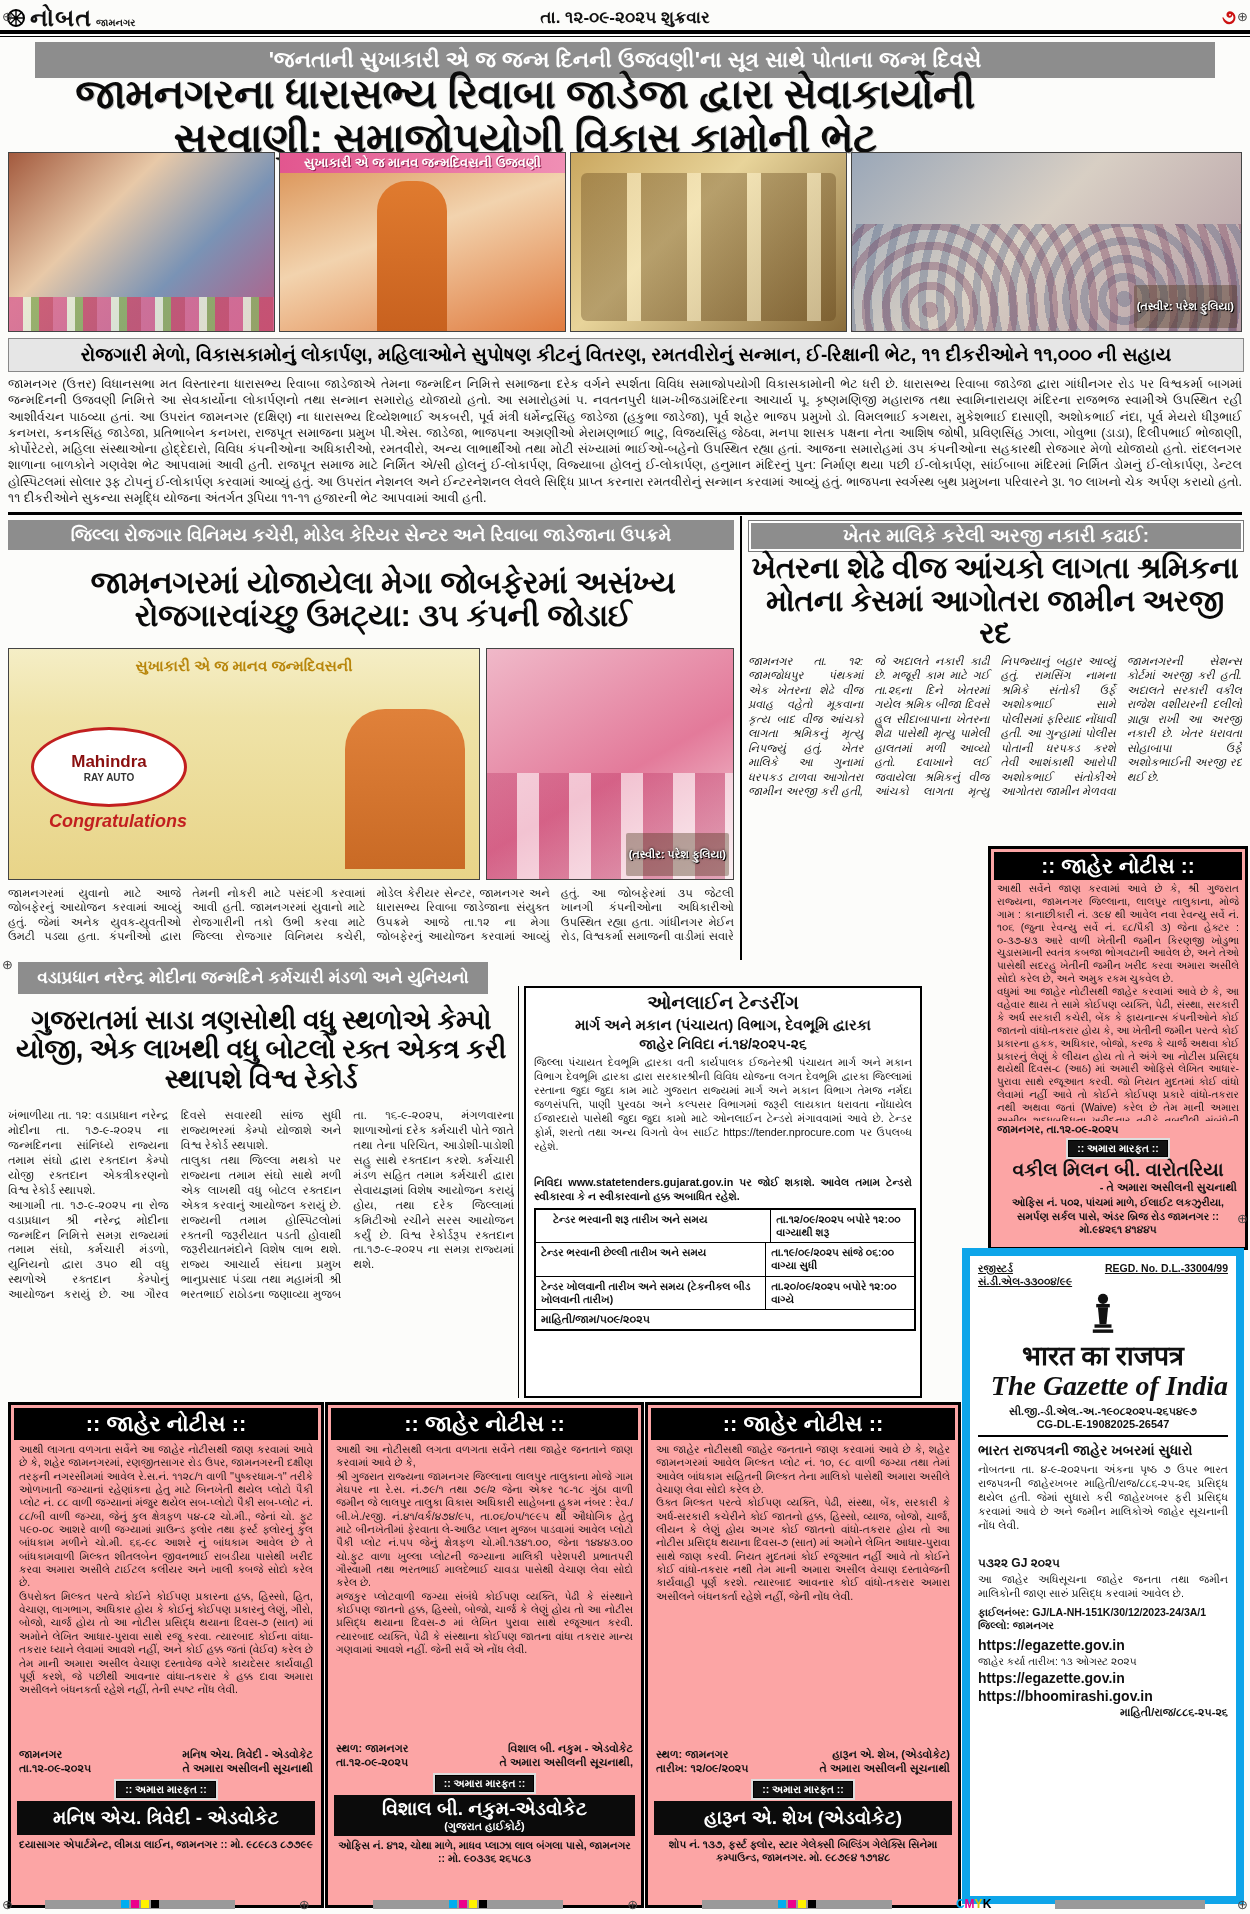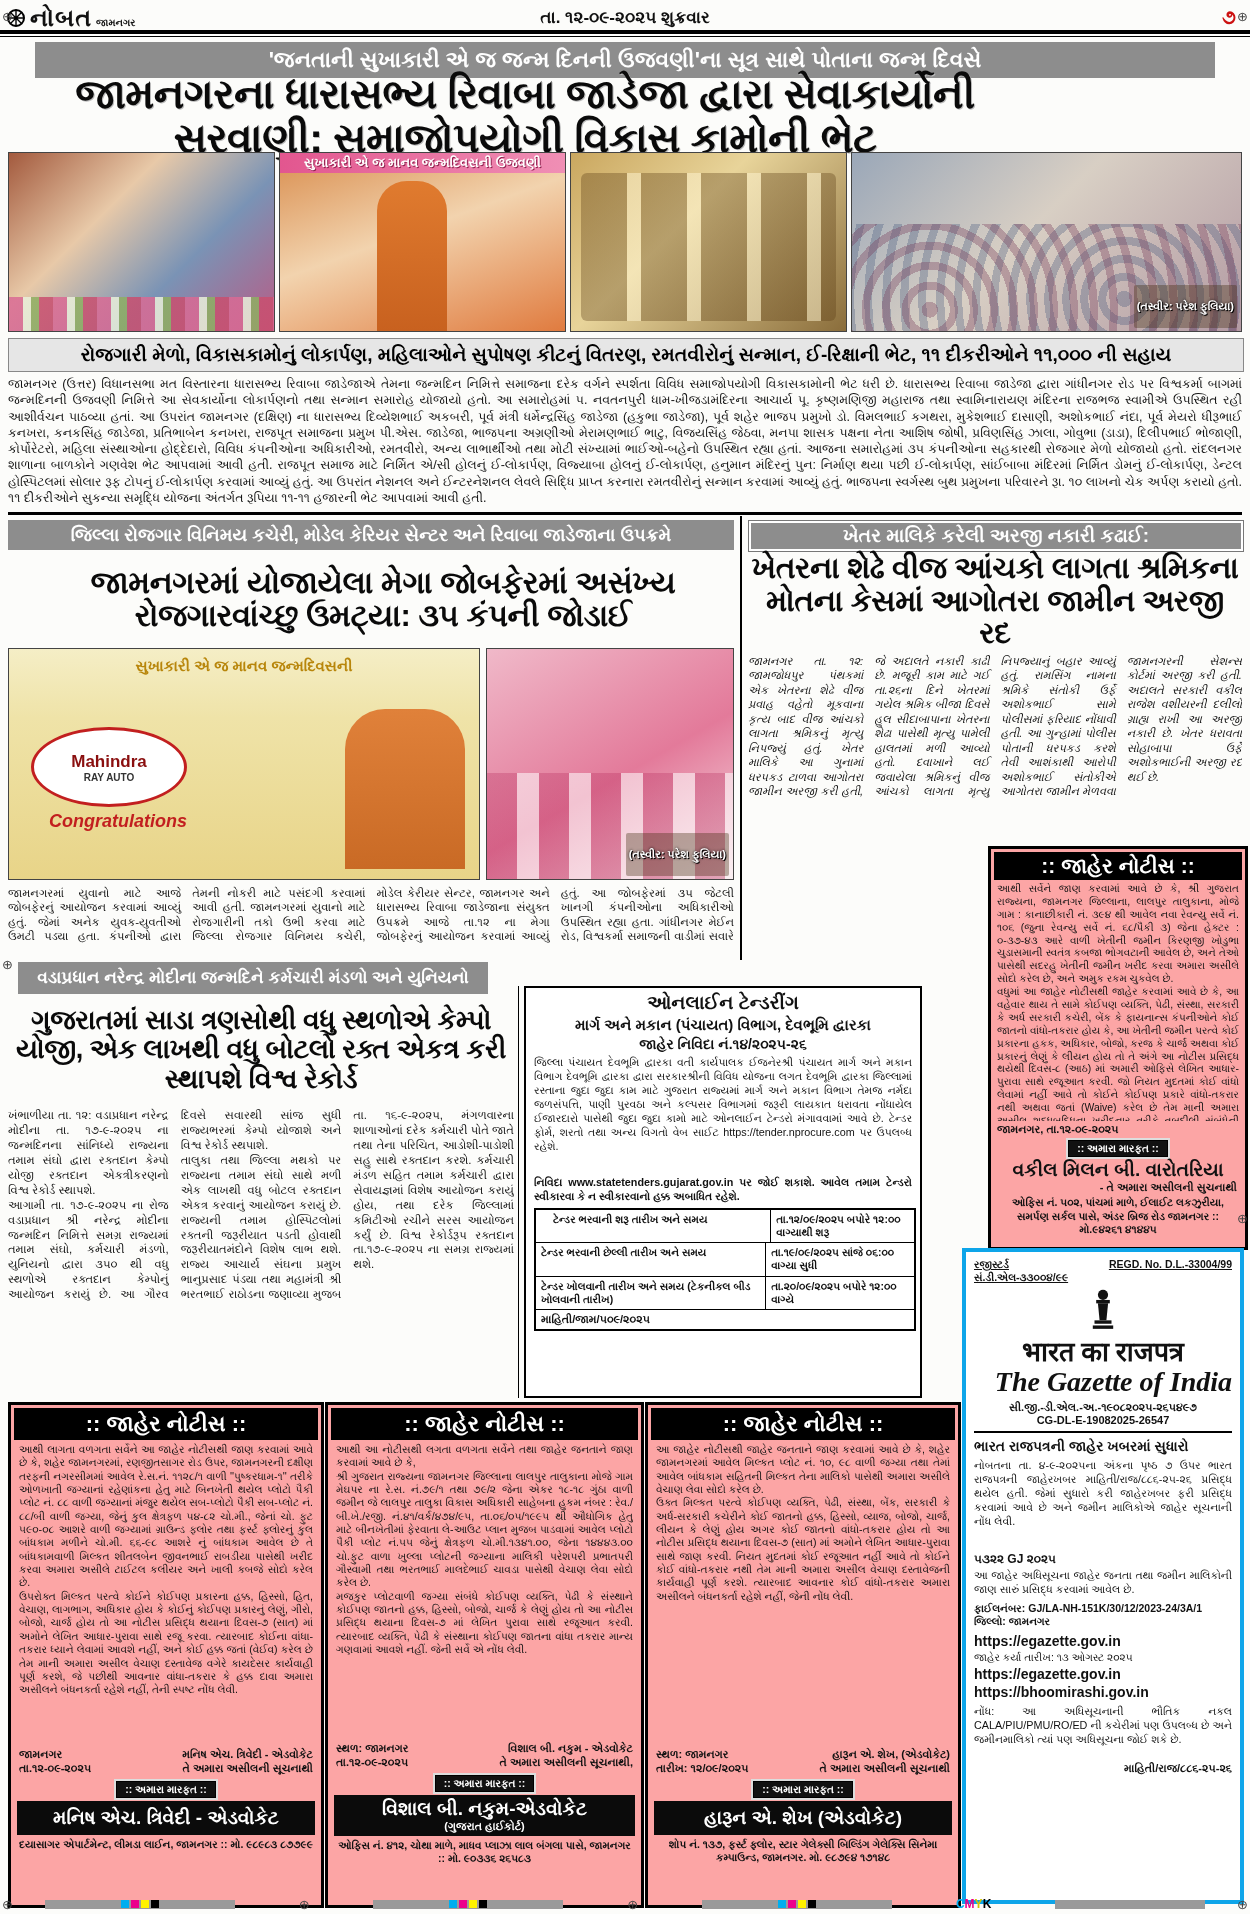--- a/index.html
+++ b/index.html
@@ -145,21 +145,21 @@
       <div class="row">
         <div class="c1">ટેન્ડર ખોલવાની તારીખ અને સમય (ટેકનીકલ બીડ ખોલવાની તારીખ)</div>
         <div class="c2">તા.૨૦/૦૯/૨૦૨૫ બપોરે ૧૨:૦૦ વાગ્યે</div>
       </div>
       <div class="row">
         <div style="padding:3px 5px;font-weight:bold;font-size:11px;">માહિતી/જામ/૫૦૯/૨૦૨૫</div>
       </div>
     </div>
   </div>
 
-  <div class="abs" style="left:962px;top:1248px;width:282px;height:656px;border:4px solid #0ea5e9;background:#fff;padding:6px 8px;box-sizing:border-box;">
+  <div class="abs" style="left:962px;top:1248px;width:282px;height:656px;border:8px solid #0ea5e9;background:#fff;padding:6px 8px;box-sizing:border-box;">
     <div style="display:flex;justify-content:space-between;font-size:10.5px;font-weight:bold;">
       <span style="text-decoration:underline;max-width:46%;">રજીસ્ટર્ડ સં.ડી.એલ-૩૩૦૦૪/૯૯</span>
       <span style="text-decoration:underline;">REGD. No. D.L.-33004/99</span>
     </div>
     <div style="text-align:center;margin-top:4px;">
       <svg viewBox="0 0 40 54" width="34" height="46">
           <g fill="#111">
             <circle cx="20" cy="8" r="6"></circle>
             <rect x="12" y="14" width="16" height="4"></rect>
             <path d="M14 18h12l-2 20h-8z"></path>
@@ -176,21 +176,20 @@
     <div style="text-align:left;font-size:14px;font-weight:900;">ભારત રાજપત્રની જાહેર ખબરમાં સુધારો</div>
     <div class="bodytxt" style="font-size:10.8px;height:92px;margin-top:3px;">નોબતના તા. ૪-૯-૨૦૨૫ના અંકના પૃષ્ઠ ૭ ઉપર ભારત રાજપત્રની જાહેરખબર માહિતી/રાજ/૮૮૬-૨૫-૨૬ પ્રસિદ્ધ થયેલ હતી. જેમાં સુધારો કરી જાહેરખબર ફરી પ્રસિદ્ધ કરવામાં આવે છે અને જમીન માલિકોએ જાહેર સૂચનાની નોંધ લેવી.</div>
     <div style="font-size:12px;font-weight:900;margin:2px 0;">૫૩૨૨ GJ ૨૦૨૫</div>
     <div class="bodytxt" style="font-size:10.8px;height:32px;">આ જાહેર અધિસૂચના જાહેર જનતા તથા જમીન માલિકોની જાણ સારું પ્રસિદ્ધ કરવામાં આવેલ છે.</div>
     <div style="font-size:10.5px;font-weight:bold;margin-top:2px;">ફાઈલનંબર: GJ/LA-NH-151K/30/12/2023-24/3A/1</div>
     <div style="font-size:10.5px;font-weight:bold;">જિલ્લો: જામનગર</div>
     <div style="font-size:14px;font-weight:900;margin-top:5px;">https://egazette.gov.in</div>
     <div style="font-size:10.5px;margin-top:2px;">જાહેર કર્યા તારીખ: ૧૩ ઓગસ્ટ ૨૦૨૫</div>
     <div style="font-size:14px;font-weight:900;margin-top:2px;">https://egazette.gov.in</div>
     <div style="font-size:14px;font-weight:900;margin-top:2px;">https://bhoomirashi.gov.in</div>
-    <div class="bodytxt" style="font-size:10.8px;height:56px;margin-top:4px;">નોંધ: આ અધિસૂચનાની ભૌતિક નકલ CALA/PIU/PMU/RO/ED ની કચેરીમાં પણ ઉપલબ્ધ છે અને જમીનમાલિકો ત્યાં પણ અધિસૂચના જોઈ શકે છે.</div>
     <div style="text-align:right;font-size:11px;font-weight:bold;margin-top:2px;">માહિતી/રાજ/૮૮૬-૨૫-૨૬</div>
   </div>
 
   <div class="abs noticebox" style="left:8px;top:1402px;width:310px;height:500px;">
     <div class="nhead" style="margin:3px;font-size:22px;padding:3px 0;">:: જાહેર નોટીસ ::</div>
     <div class="bodytxt" style="margin:2px 8px;height:302px;font-size:10.6px;line-height:1.26;">આથી લાગતા વળગતા સર્વેને આ જાહેર નોટીસથી જાણ કરવામાં આવે છે કે, શહેર જામનગરમાં, રણજીતસાગર રોડ ઉપર, જામનગરની દક્ષીણ તરફની નગરસીમમાં આવેલ રે.સ.નં. ૧૧૨૮/૧ વાળી ''પુષ્કરધામ-૧'' તરીકે ઓળખાતી જગ્યાનાં રહેણાંકના હેતુ માટે બિનખેતી થયેલ પ્લોટો પૈકી પ્લોટ નં. ૮૮ વાળી જગ્યાનાં મંજુર થયેલ સબ-પ્લોટો પૈકી સબ-પ્લોટ નં. ૮૮/બી વાળી જગ્યા, જેનું કુલ ક્ષેત્રફળ ૫૪-૮૨ ચો.મી., જેનાં ચો. ફુટ ૫૯૦-૦૮ આશરે વાળી જગ્યામાં ગ્રાઉન્ડ ફ્લોર તથા ફર્સ્ટ ફ્લોરનું કુલ બાંધકામ મળીને ચો.મી. ૬૬-૯૮ આશરે નું બાંધકામ આવેલ છે તે બાંધકામવાળી મિલ્કત શીતલબેન જીવનભાઈ રાબડીયા પાસેથી ખરીદ કરવા અમારા અસીલે ટાઈટલ કલીયર અને ખાલી કબજે સોદો કરેલ છે.
 ઉપરોક્ત મિલ્કત પરત્વે કોઈને કોઈપણ પ્રકારના હક્ક, હિસ્સો, હિત, વેચાણ, લાગભાગ, અધિકાર હોય કે કોઈનું કોઈપણ પ્રકારનું લેણું, ગીરો, બોજો, ચાર્જ હોય તો આ નોટીસ પ્રસિદ્ધ થયાના દિવસ-૭ (સાત) માં અમોને લેખિત આધાર-પુરાવા સાથે રજૂ કરવા. ત્યારબાદ કોઈના વાંધા-તકરાર ધ્યાને લેવામાં આવશે નહીં, અને કોઈ હક્ક જતાં (વેઈવ) કરેલ છે તેમ માની અમારા અસીલ વેચાણ દસ્તાવેજ વગેરે કાયદેસર કાર્યવાહી પૂર્ણ કરશે, જે પછીથી આવનાર વાંધા-તકરાર કે હક્ક દાવા અમારા અસીલને બંધનકર્તા રહેશે નહીં, તેની સ્પષ્ટ નોંધ લેવી.</div>
     <div class="signrow" style="margin:3px 8px;">
       <span><span>જામનગર</span><br>
             <span>તા.૧૨-૦૯-૨૦૨૫</span></span>

